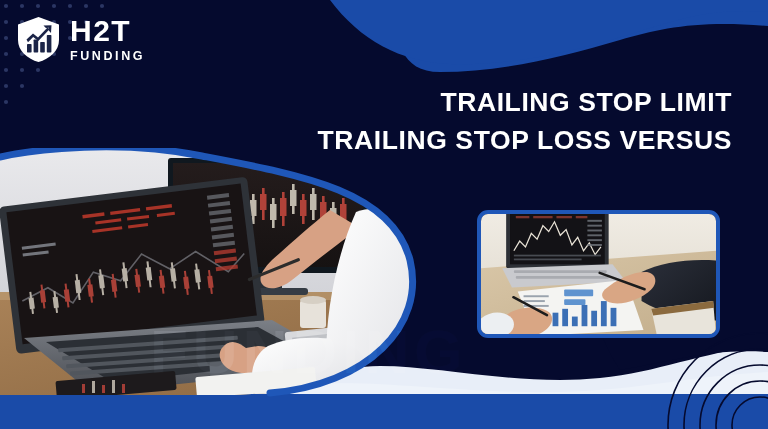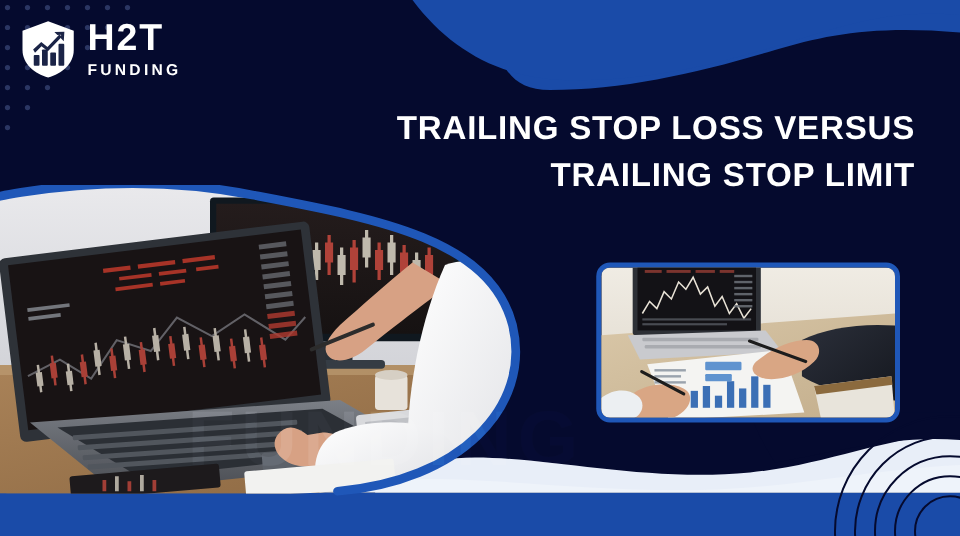--- a/index.html
+++ b/index.html
@@ -156,22 +156,22 @@
         <path d="M27.5 9.5 L35.5 9.3 L35 17 L32.7 14.6 L32.9 11.7 L29.9 11.9 Z"></path>
       </g>
     </svg>
     <div class="logo-text">
       <span class="logo-h2t">H2T</span>
       <span class="logo-funding">FUNDING</span>
     </div>
   </div>
 
   <div class="headline">
+    <span class="headline-line">TRAILING STOP LIMIT</span>
     <span class="headline-line">TRAILING STOP LOSS VERSUS</span>
-    <span class="headline-line">TRAILING STOP LIMIT</span>
   </div>
 
   <div class="watermark">FUNDING</div>
 
   <div class="photo-left">
     <div class="scene">
       <svg viewBox="0 0 425 245" preserveAspectRatio="xMidYMid slice">
         <defs>
           <linearGradient id="wallg" x1="0" y1="0" x2="0" y2="1">
             <stop offset="0%" stop-color="#e9e9ec"></stop>

